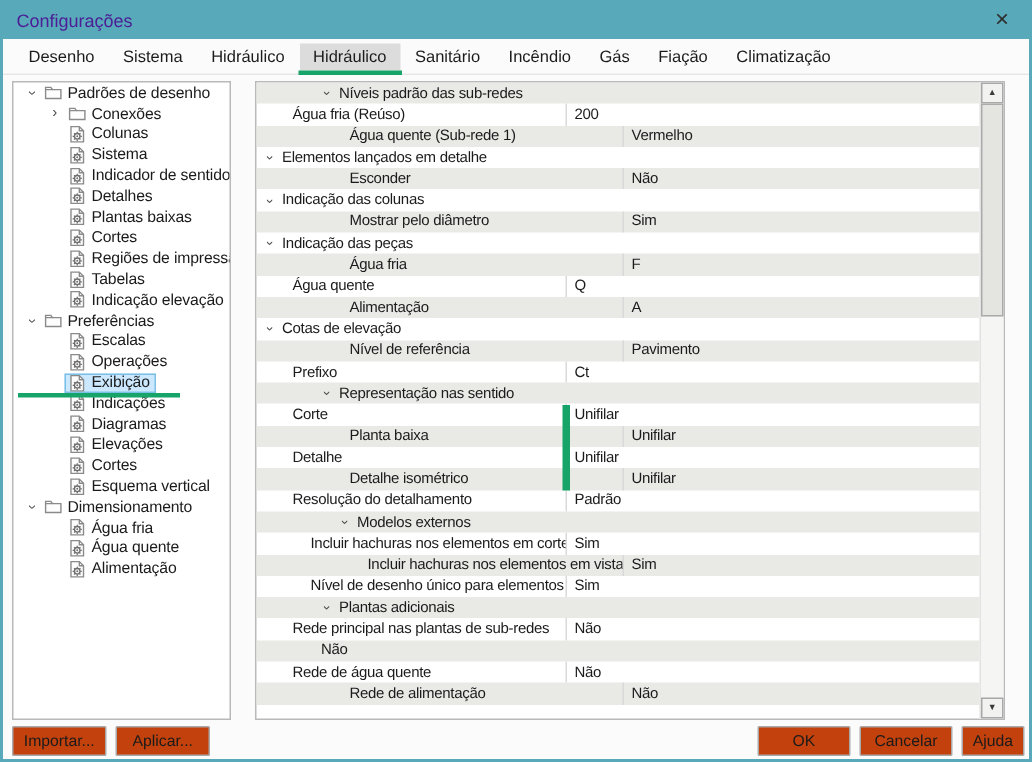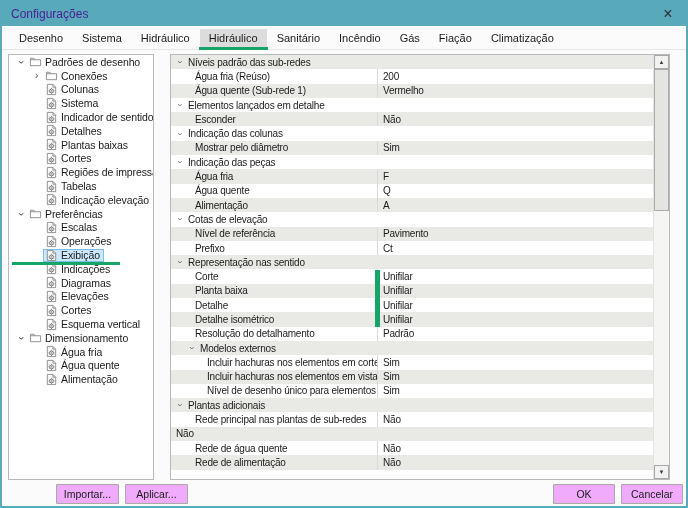--- a/index.html
+++ b/index.html
@@ -63,21 +63,21 @@
   
   .grid-panel{
     position:absolute;left:168px;top:52px;width:500px;height:426px;
     border:1px solid #b9b9b9;background:#fff;box-sizing:border-box;
   }
   .grid-rows{
     position:absolute;left:0;top:0;right:16px;bottom:0;overflow:hidden;
     font-size:10px;letter-spacing:-0.2px;
   }
   .grid-row{height:14.3px;display:flex;align-items:center;white-space:nowrap;}
-  .grid-row.alt{background:var(--alt-row-gray,#E9E9E6);}
+  .grid-row.alt{background:var(--alt-row-gray,#E9E9E6);padding-left:38px;}
   .gchev{
     width:12px;margin-left:3px;flex:none;text-align:center;font-size:9px;color:#4f4f4f;
     display:inline-block;transform:rotate(90deg);line-height:10px;
   }
   .gchev.sub{margin-left:15px;}
   .glbl{margin-left:2px;}
   .name-cell{
     width:207px;flex:none;box-sizing:border-box;padding-left:24px;
     border-right:1px solid #d9d9d9;align-self:stretch;
     display:flex;align-items:center;overflow:hidden;
@@ -101,22 +101,22 @@
   }
   .sb-btn.up{top:0;}
   .sb-btn.down{bottom:0;}
   .sb-thumb{
     position:absolute;left:0;right:0;top:14px;height:142px;
     background:#e4e4e1;border:1px solid #ababab;box-sizing:border-box;
   }
   
   .btn{
     position:absolute;top:482px;height:20px;box-sizing:border-box;
-    background:#f0abfc;border:1px solid #a9a9a9;border-radius:1px;
-    display:flex;align-items:center;justify-content:center;font-size:10.5px;margin-left:48px;
+    background:#c2410c;border:1px solid #a9a9a9;border-radius:1px;
+    display:flex;align-items:center;justify-content:center;font-size:10.5px;
   }
   #btn-importar{left:6px;width:63px;}
   #btn-aplicar{left:75px;width:63px;}
   #btn-ok{left:503px;width:62px;}
   #btn-cancelar{left:571px;width:62px;}
   #btn-ajuda{left:639px;width:42px;}
 </style>
 </head>
 <body>
 

